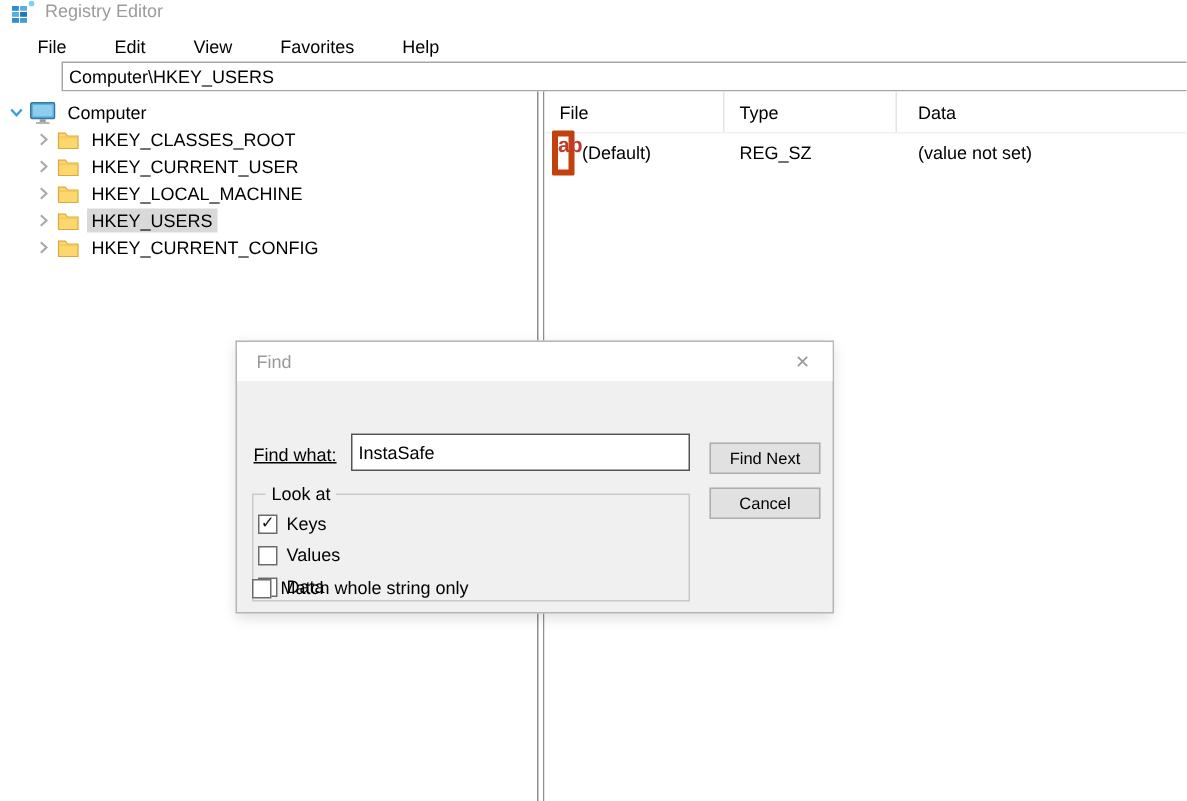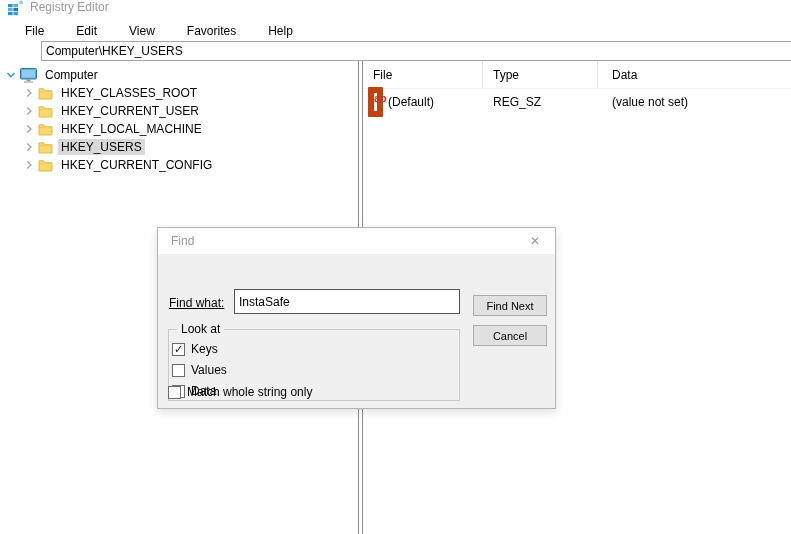--- a/index.html
+++ b/index.html
@@ -33,22 +33,22 @@
   .hcell { box-sizing:border-box; padding:7px 0 0 10px; border-right:1px solid #e4e4e4; color:#000; }
   .hcell.c-name { width:120px; }
   .hcell.c-type { width:115px; }
   .hcell.c-data { flex:1; border-right:none; padding-left:14px; }
   .list-row { display:flex; height:19px; align-items:center; margin-top:3px; }
   .lcell { box-sizing:border-box; white-space:nowrap; }
   .lcell.c-name { width:120px; padding-left:5px; display:flex; align-items:center; }
   .lcell.c-type { width:115px; padding-left:10px; }
   .lcell.c-data { flex:1; padding-left:14px; }
   .ab-icon {
-    width:15px; height:30px; border:6px solid #c2410c; border-radius:1px; background:#fff;
-    color:#c03a2b; font-weight:bold; font-size:11px; line-height:11px; text-align:center;
+    width:15px; height:30px; border:4px solid #c2410c; border-radius:1px; background:#fff;
+    color:#c03a2b; font-weight:bold; font-size:14px; line-height:11px; text-align:center;
     margin-right:5px; box-sizing:border-box; flex:0 0 auto;
   }
   
   .find-dialog {
     position:absolute; left:157px; top:227px; width:399px; height:182px; box-sizing:border-box;
     background:#f0f0f0; border:1px solid #b5b5b5; box-shadow:0 3px 9px rgba(0,0,0,0.13);
   }
   .dlg-titlebar { position:absolute; top:0; left:0; right:0; height:26px; background:#fff; }
   .dlg-title { position:absolute; left:13px; top:6px; color:#9a9a9a; }
   .dlg-close { position:absolute; right:8px; top:4px; width:24px; height:18px; text-align:center; line-height:18px; color:#9a9a9a; font-size:12px; }

